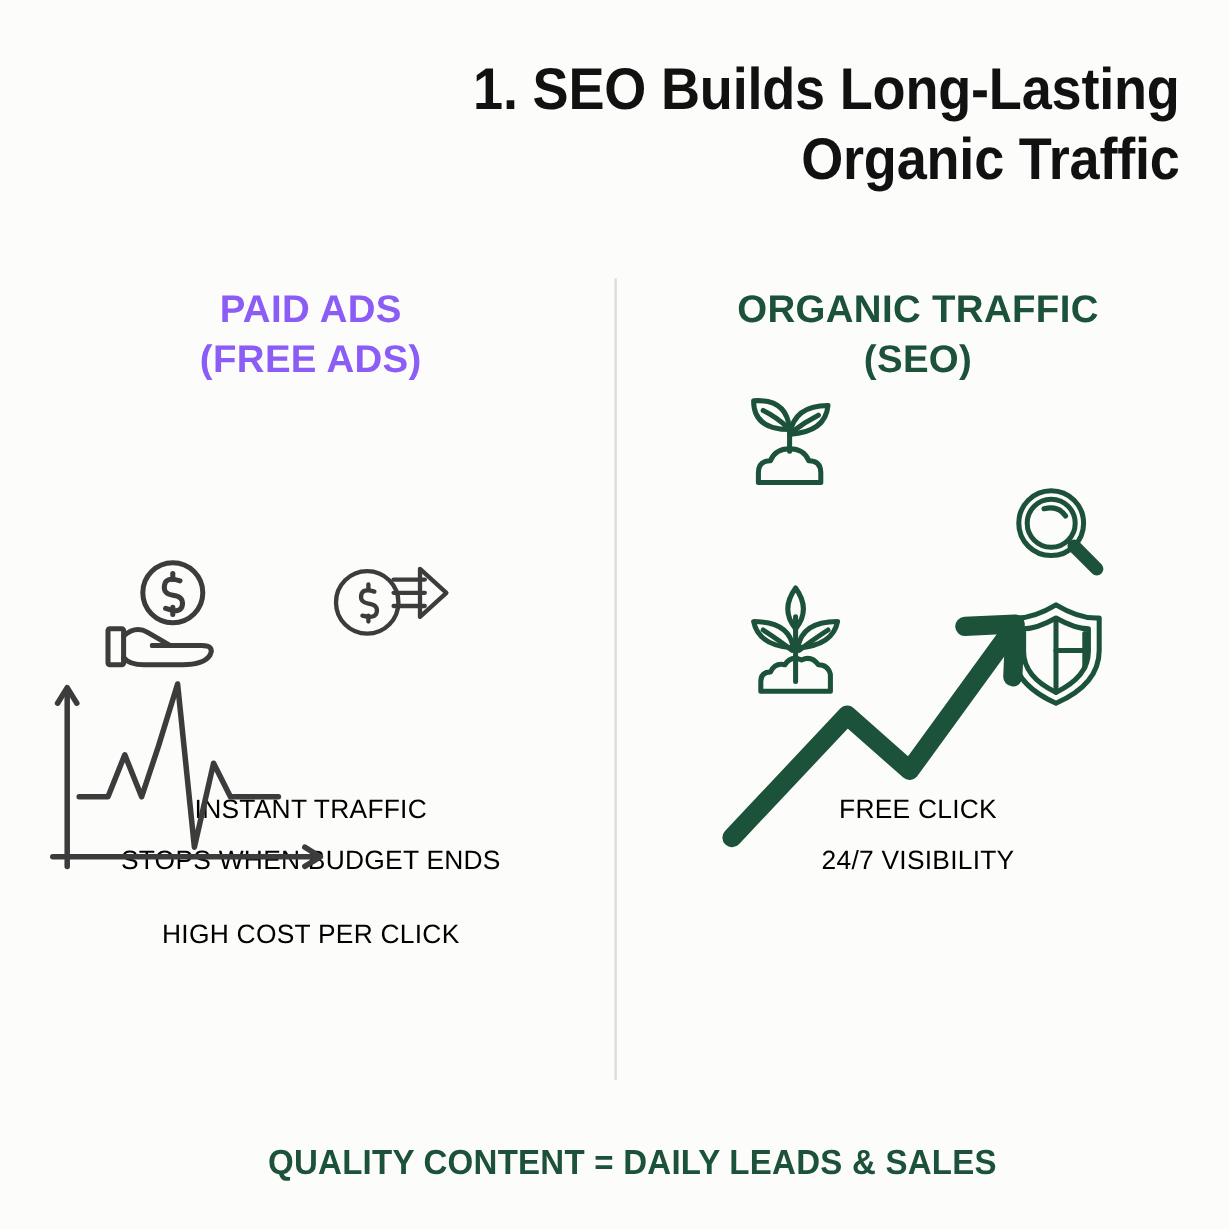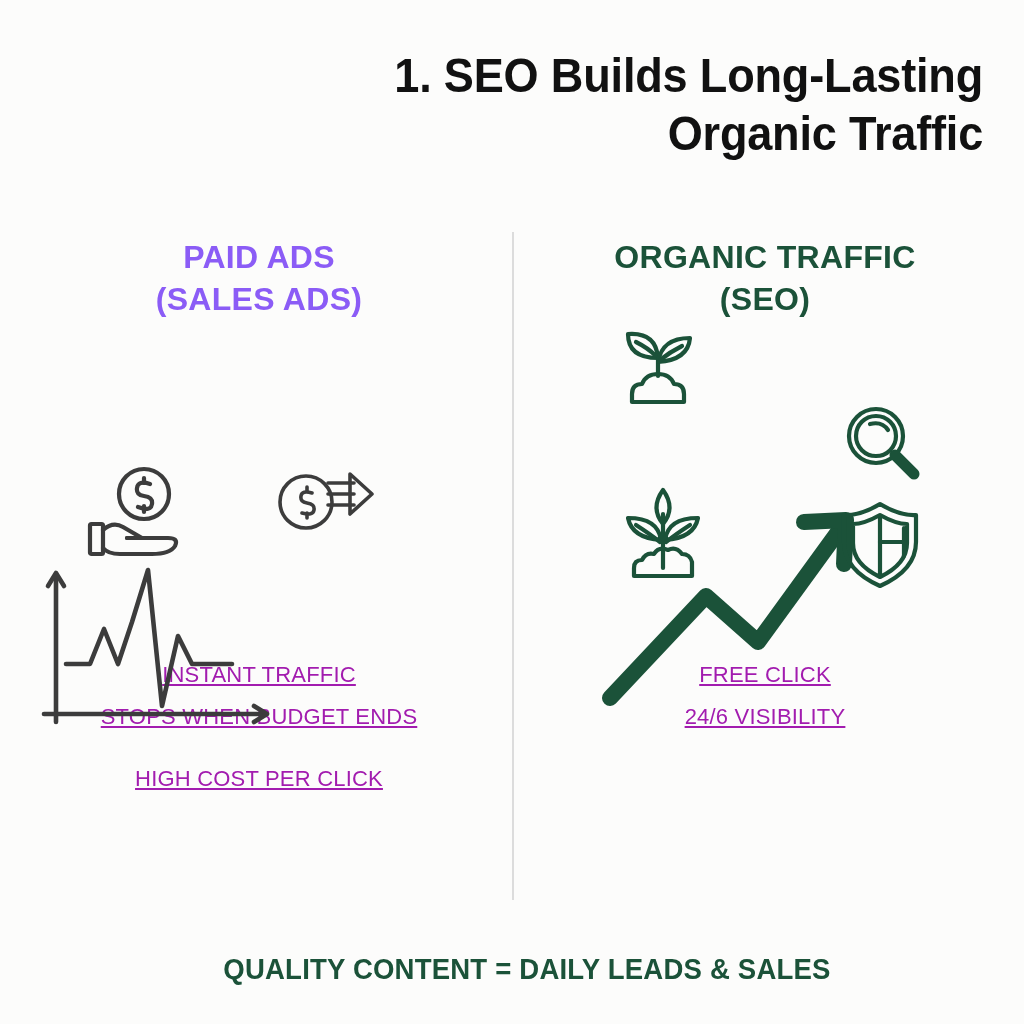--- a/index.html
+++ b/index.html
@@ -80,24 +80,23 @@
 
   
   .bullets {
     margin-top: 4px;
   }
   .bullet {
     font-family: "Liberation Sans Narrow", "Liberation Sans", sans-serif;
     font-weight: normal;
     font-size: 22px;
     line-height: 42px;
-    color: #a21caf;
+    color: #000000;
     letter-spacing: 0.2px;
     white-space: nowrap;
-    text-decoration: underline;
   }
   .bullet.spacer-before { margin-top: 20px; }
 
   
   .footer {
     position: absolute;
     left: 0;
     bottom: 38px;
     width: 1024px;
     text-align: center;
@@ -124,21 +123,21 @@
   <div class="title-block">
     <div class="title-line">1. SEO Builds Long-Lasting</div>
     <div class="title-line">Organic Traffic</div>
   </div>
 
   <div class="divider"></div>
 
   <div class="column left">
 
     <div class="col-heading paid">PAID ADS</div>
-    <div class="col-heading paid">(SALES ADS)</div>
+    <div class="col-heading paid">(FREE ADS)</div>
 
     <div class="art">
 
       <svg class="svg-abs" style="left:62px; top:146px;" width="112" height="92" viewBox="0 0 112 92" fill="none" stroke="#3c3c3c" stroke-width="4.2" stroke-linecap="round" stroke-linejoin="round">
         <circle cx="58" cy="28" r="25"></circle>
         <path d="M64 18 Q52 14 51 22 Q50 29 58 30 Q67 31 66 38 Q65 46 52 41"></path>
         <line x1="58" y1="12" x2="58" y2="17"></line>
         <line x1="58" y1="40" x2="58" y2="46"></line>
         <rect x="4" y="58" width="13" height="30" rx="1.5"></rect>
         <path d="M17 64 Q27 55 37 61 L56 72 L41 72"></path>
@@ -217,21 +216,21 @@
         <path d="M44 6 Q24 18 8 17 L8 44 Q8 72 44 88 Q80 72 80 44 L80 17 Q64 18 44 6 Z"></path>
         <path d="M44 17 Q28 26 17 26 L17 45 Q17 66 44 79 Q71 66 71 45 L71 26 Q60 26 44 17 Z"></path>
         <path d="M44 20 L44 78"></path>
         <path d="M44 44 L68 44"></path>
         <path d="M68 30 L68 58"></path>
       </svg>
     </div>
 
     <div class="bullets">
       <div class="bullet">FREE CLICK</div>
-      <div class="bullet">24/6 VISIBILITY</div>
+      <div class="bullet">24/7 VISIBILITY</div>
     </div>
   </div>
 
   <div class="footer">
     <div class="footer-text">QUALITY CONTENT = DAILY LEADS &amp; SALES</div>
   </div>
 
 </div>
 
 </body></html>

